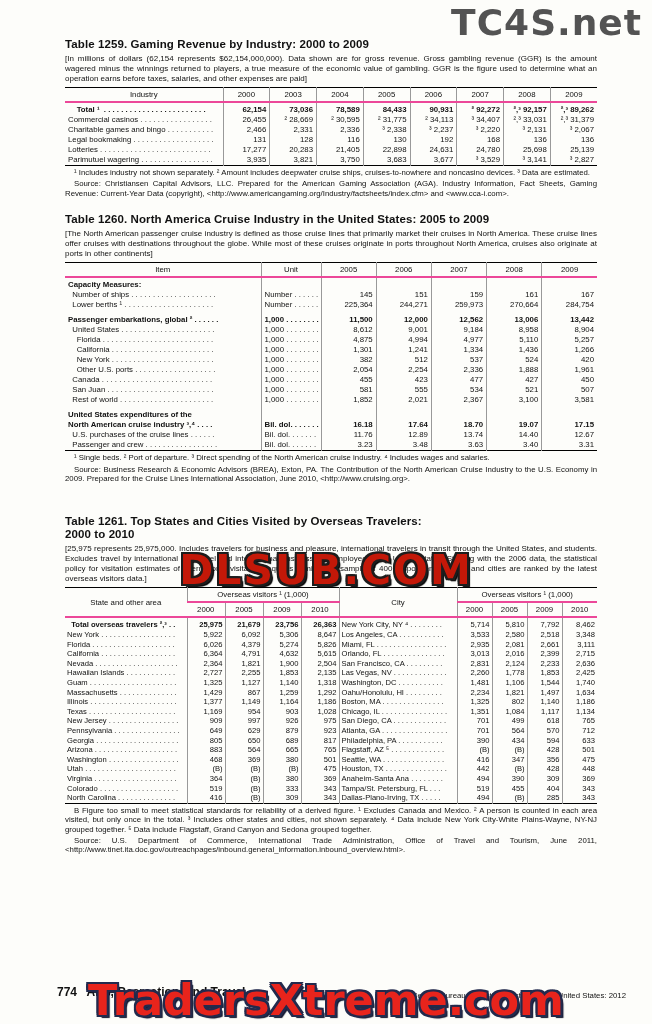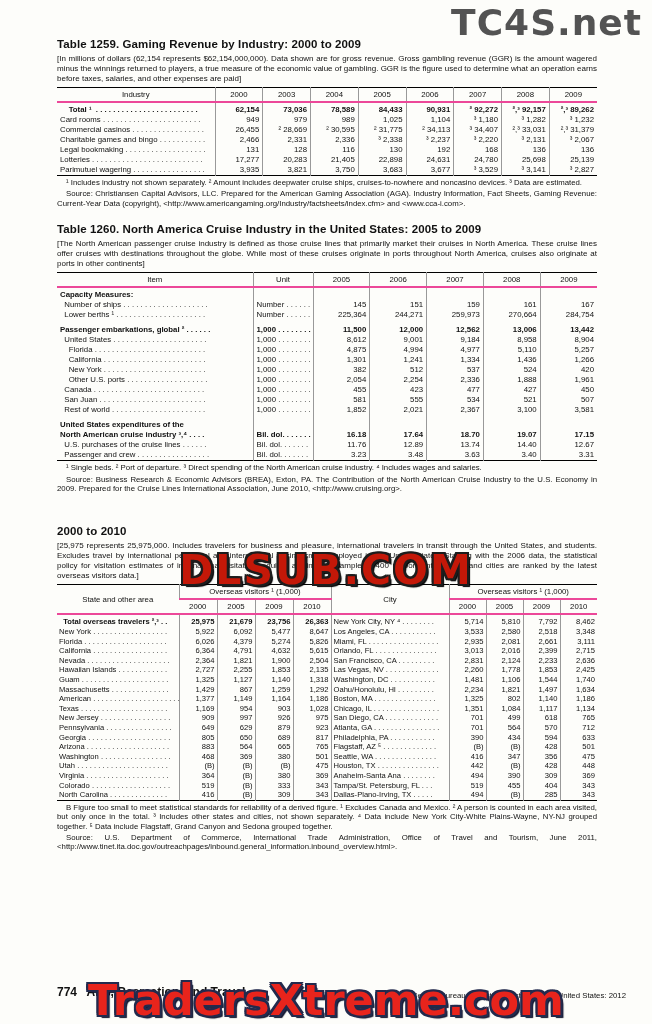--- a/index.html
+++ b/index.html
@@ -1,20 +1,21 @@
 <!DOCTYPE html>
 <html><head>
 <meta charset="utf-8">
 <style>
   * { margin:0; padding:0; box-sizing:border-box; }
   html,body { background:#9a9a9a; }
   .page {
     position:relative; width:652px; height:1024px; margin:0 auto;
     background:#fdfdfa; color:#111; overflow:hidden;
     font-family:"Liberation Sans", sans-serif;
+    padding-left:8px;
   }
   .content { padding:38px 55px 0 57px; position:relative; z-index:1; }
 
   
   .wm { position:absolute; z-index:5; pointer-events:none; white-space:nowrap; }
   .wm-top {
     top:2px; right:10px; font-family:"DejaVu Sans", sans-serif;
     font-size:36px; font-weight:bold; color:#454545; opacity:.92; letter-spacing:1px;
   }
   .wm-mid {
@@ -109,31 +110,20 @@
               <td class="num">62,154</td>
               <td class="num">73,036</td>
               <td class="num">78,589</td>
               <td class="num">84,433</td>
               <td class="num">90,931</td>
               <td class="num">² 92,272</td>
               <td class="num">²,³ 92,157</td>
               <td class="num">²,³ 89,262</td>
             </tr>
             <tr>
-              <td class="lbl">Card rooms . . . . . . . . . . . . . . . . . . . . . . .</td>
-              <td class="num">949</td>
-              <td class="num">979</td>
-              <td class="num">989</td>
-              <td class="num">1,025</td>
-              <td class="num">1,104</td>
-              <td class="num">³ 1,180</td>
-              <td class="num">³ 1,282</td>
-              <td class="num">³ 1,232</td>
-            </tr>
-            <tr>
               <td class="lbl">Commercial casinos . . . . . . . . . . . . . . . . .</td>
               <td class="num">26,455</td>
               <td class="num">² 28,669</td>
               <td class="num">² 30,595</td>
               <td class="num">² 31,775</td>
               <td class="num">² 34,113</td>
               <td class="num">³ 34,407</td>
               <td class="num">²,³ 33,031</td>
               <td class="num">²,³ 31,379</td>
             </tr>
@@ -349,20 +339,21 @@
               <td class="num">3.31</td>
             </tr>
           </tbody>
       </table>
       <p class="fn">¹ Single beds. ² Port of departure. ³ Direct spending of the North American cruise industry. ⁴ Includes wages and salaries.</p>
       <p class="fn">Source: Business Research &amp; Economic Advisors (BREA), Exton, PA. The Contribution of the North American Cruise Industry to the U.S. Economy in 2009. Prepared for the Cruise Lines International Association, June 2010, &lt;http://www.cruising.org&gt;.</p>
     </section>
 
     <section class="sec sec1261">
       <h2 class="sec-title">
+        <span>Table 1261. Top States and Cities Visited by Overseas Travelers:</span>
         <span>2000 to 2010</span>
       </h2>
       <p class="intro">[25,975 represents 25,975,000. Includes travelers for business and pleasure, international travelers in transit through the United States, and students. Excludes travel by international personnel and international businessmen employed in the United States. Starting with the 2006 data, the statistical policy for visitation estimates of international visitation requires a minimum sample of 400 respondents. States and cities are ranked by the latest overseas visitors data.]</p>
       <table class="t t1261">
         <colgroup>
           <col class="ca">
             <col class="cb">
             <col class="cb">
             <col class="cb">
             <col class="cb">
@@ -400,21 +391,21 @@
               <td class="lbl">New York City, NY ⁴ . . . . . . . .</td>
               <td class="num">5,714</td>
               <td class="num">5,810</td>
               <td class="num">7,792</td>
               <td class="num">8,462</td>
             </tr>
             <tr>
               <td class="lbl">New York . . . . . . . . . . . . . . . . . .</td>
               <td class="num">5,922</td>
               <td class="num">6,092</td>
-              <td class="num">5,477</td>
+              <td class="num">5,306</td>
               <td class="num">8,647</td>
               <td class="lbl">Los Angeles, CA . . . . . . . . . . .</td>
               <td class="num">3,533</td>
               <td class="num">2,580</td>
               <td class="num">2,518</td>
               <td class="num">3,348</td>
             </tr>
             <tr>
               <td class="lbl">Florida . . . . . . . . . . . . . . . . . . . .</td>
               <td class="num">6,026</td>
@@ -481,21 +472,21 @@
               <td class="num">867</td>
               <td class="num">1,259</td>
               <td class="num">1,292</td>
               <td class="lbl">Oahu/Honolulu, HI . . . . . . . . .</td>
               <td class="num">2,234</td>
               <td class="num">1,821</td>
               <td class="num">1,497</td>
               <td class="num">1,634</td>
             </tr>
             <tr>
-              <td class="lbl">American . . . . . . . . . . . . . . . . . . . . .</td>
+              <td class="lbl">Illinois . . . . . . . . . . . . . . . . . . . . .</td>
               <td class="num">1,377</td>
               <td class="num">1,149</td>
               <td class="num">1,164</td>
               <td class="num">1,186</td>
               <td class="lbl">Boston, MA . . . . . . . . . . . . . . .</td>
               <td class="num">1,325</td>
               <td class="num">802</td>
               <td class="num">1,140</td>
               <td class="num">1,186</td>
             </tr>

